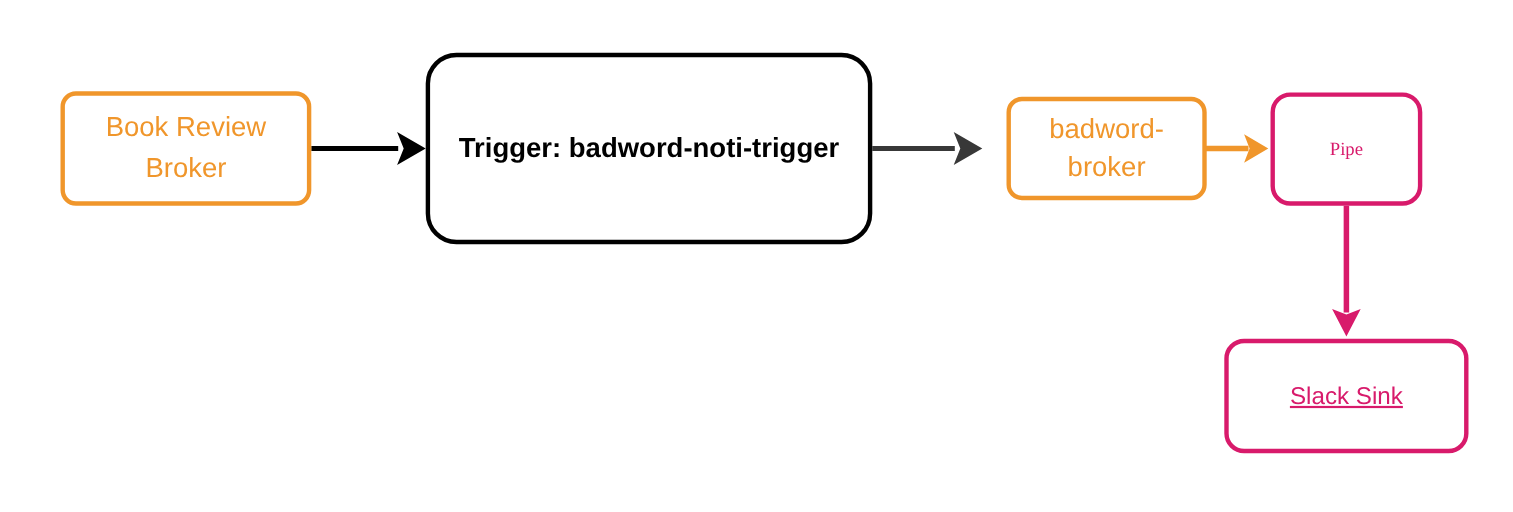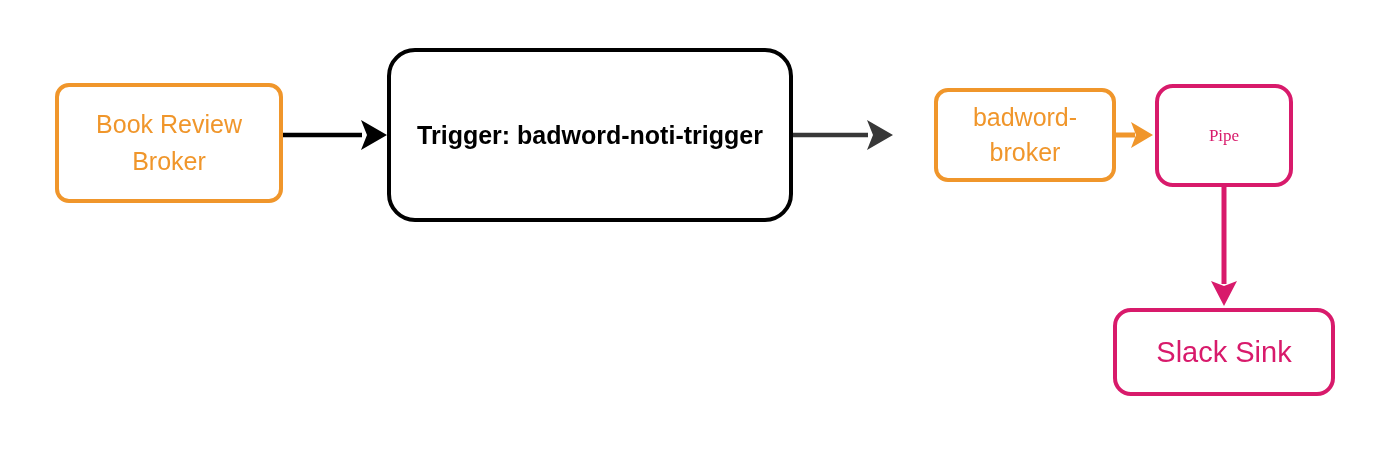--- a/index.html
+++ b/index.html
@@ -3,25 +3,25 @@
 <meta charset="utf-8">
 <style>
   * { margin:0; padding:0; box-sizing:border-box; }
   html,body { width:1375px; height:465px; background:#ffffff; font-family:"Liberation Sans", sans-serif; }
   .canvas { position:relative; width:1375px; height:465px; background:#ffffff; overflow:hidden; }
   .edges { position:absolute; left:0; top:0; width:1375px; height:465px; }
   .node { position:absolute; display:flex; flex-direction:column; justify-content:center; align-items:center; text-align:center; background:#fff; }
   .node-orange { border:4px solid #F0962B; color:#F0962B; }
   .node-pink { border:4px solid #D81A6B; color:#D81A6B; }
   .node-black { border:4px solid #000000; color:#000000; }
-  #book-review { left:55px; top:83px; width:228px; height:120px; border-radius:14px; font-size:25px; line-height:37px;align-items:center; }
+  #book-review { left:55px; top:83px; width:228px; height:104px; border-radius:14px; font-size:25px; line-height:37px;align-items:center; }
   #trigger { left:387px; top:48px; width:406px; height:174px; border-radius:28px; font-size:25px; line-height:34.5px; }
-  #badword-broker { left:934px; top:88px; width:182px; height:94px; border-radius:14px; font-size:25px; line-height:35px; }
+  #badword-broker { left:915px; top:88px; width:182px; height:94px; border-radius:14px; font-size:25px; line-height:35px; }
   #pipe { left:1155px; top:84px; width:138px; height:103px; border-radius:18px; font-size:17px;font-family:Liberation Serif, serif; }
-  #slack-sink { left:1113px; top:308px; width:222px; height:88px; border-radius:18px; font-size:29px; }
+  #slack-sink { left:1113px; top:308px; width:222px; height:104px; border-radius:18px; font-size:22px;text-decoration:underline; }
   .b { font-weight:bold; }
 </style>
 </head>
 <body>
 
 <div class="canvas">
 
   <svg class="edges" viewBox="0 0 1375 465" xmlns="http://www.w3.org/2000/svg">
     <g>
       <line x1="283" y1="135" x2="362" y2="135" stroke-width="4.5" stroke="#000000"></line>

